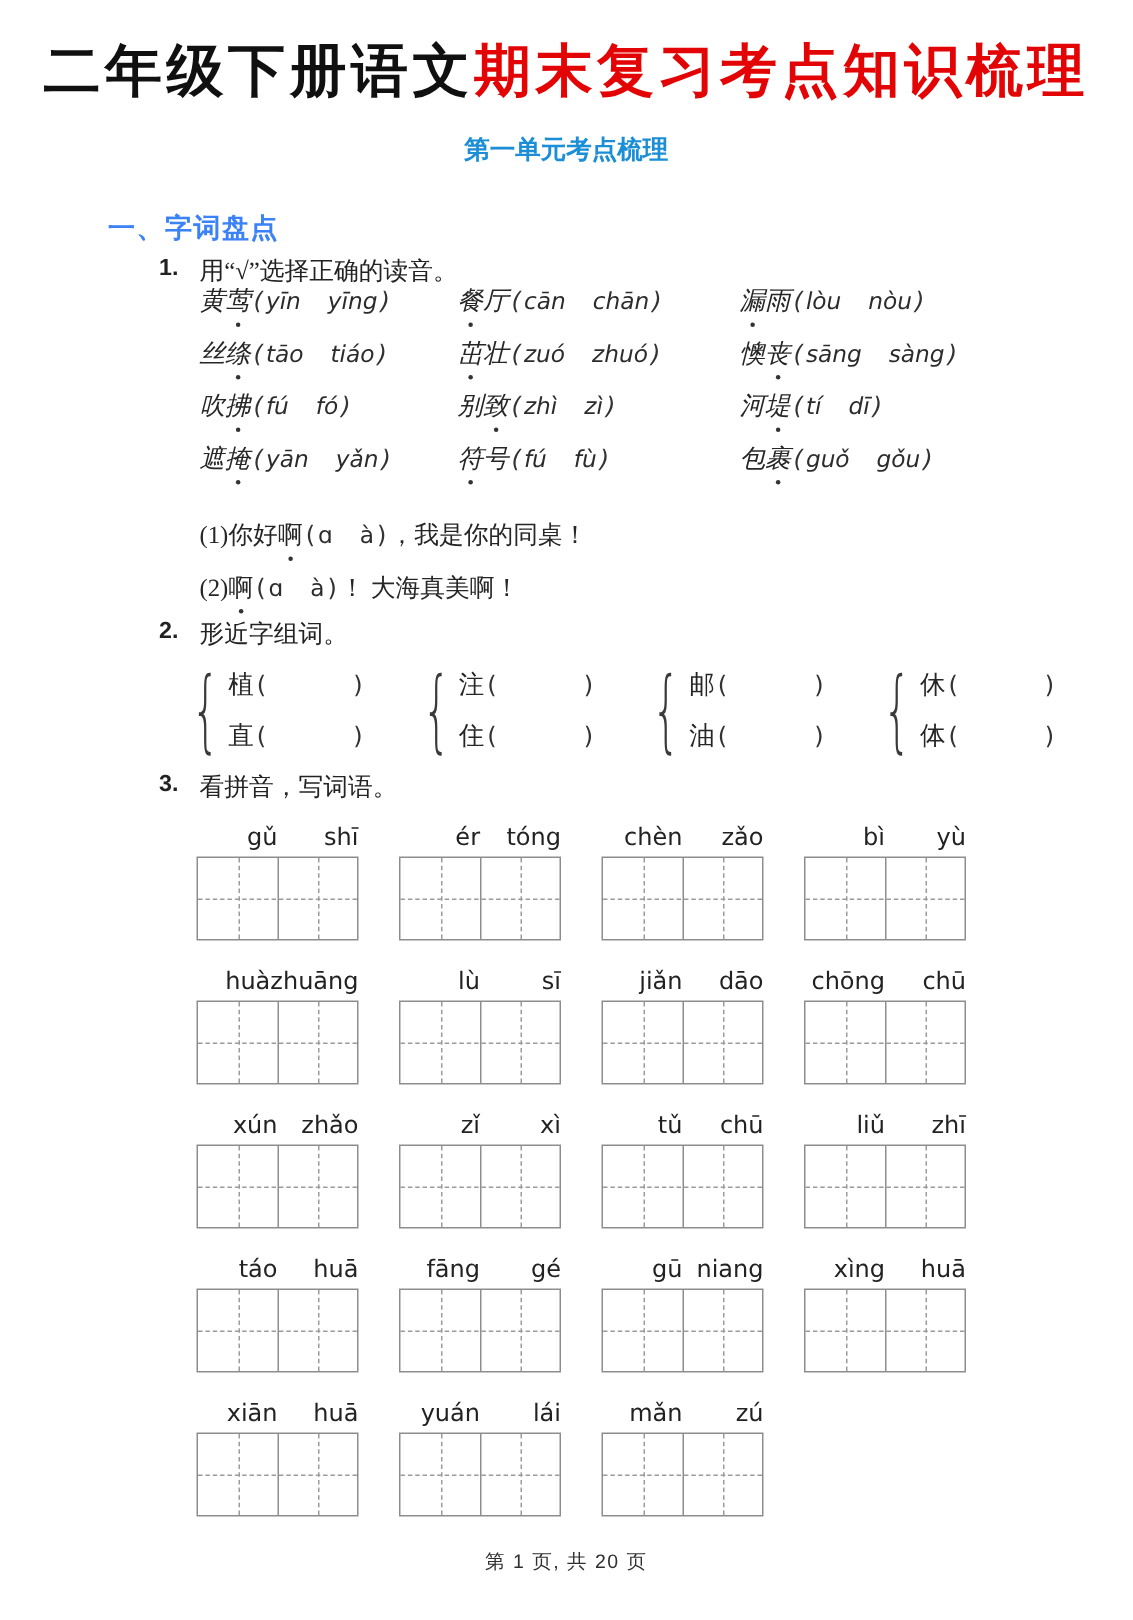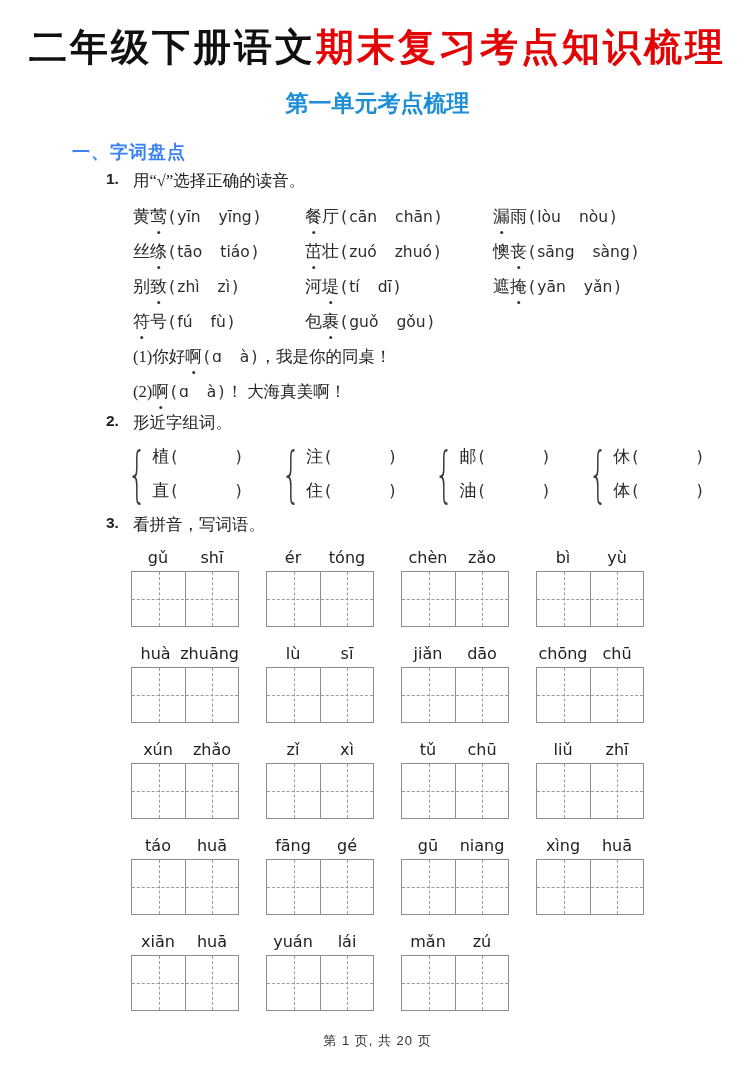--- a/index.html
+++ b/index.html
@@ -11,37 +11,37 @@
   }
   .page { position:relative; width:755px; height:804px; background:#fff; }
 
   .title {
     position:absolute; top:22px; left:0; width:100%;
     text-align:center; font-size:38px; font-weight:bold;
     letter-spacing:3px; white-space:nowrap; color:#101010;
   }
   .subtitle {
     position:absolute; top:88px; left:0; width:100%;
-    text-align:center; font-size:23px; font-weight:bold;
+    text-align:center; font-size:17px; font-weight:bold;
   }
   .sec {
     position:absolute; left:72px; top:140px;
     font-size:18px; font-weight:bold; color:#3b82f6; letter-spacing:1px;
   }
   .item { position:absolute; left:106px; display:flex; font-size:16.5px; color:#222; }
   .item .num {
     font-family:"Liberation Sans","DejaVu Sans",sans-serif;
     font-weight:bold; width:27px; font-size:15.5px;
   }
   .pos-i1 { top:170px; } .pos-i2 { top:412px; } .pos-i3 { top:514px; }
 
   .words {
-    position:absolute; left:133px; top:206px;
+    position:absolute; left:133px; top:190px;
     display:grid; grid-template-columns:172px 188px auto;
-    row-gap:13px; font-size:17px;
+    row-gap:13px; font-size:17px;font-style:italic;
   }
   .we { white-space:nowrap; line-height:22px; }
   .ch { position:relative; display:inline-block; }
   .ch.dotted::after {
     content:""; position:absolute; left:50%; bottom:-6px;
     width:3.5px; height:3.5px; border-radius:50%; background:#333;
     transform:translateX(-50%);
   }
   .par { font-family:"DejaVu Sans",sans-serif; font-size:16px; padding:0 2px; color:#333; }
   .py  { font-family:"DejaVu Sans",sans-serif; font-size:15.5px; color:#2c2c2c; }
@@ -58,21 +58,21 @@
   }
   .pcol  { display:flex; flex-direction:column; justify-content:space-between; height:64px; }
   .pline { font-size:17px; line-height:30px; white-space:nowrap; }
   .blank { display:inline-block; width:54px; }
 
   .grid { position:absolute; left:131px; top:548px; }
   .grow { display:flex; gap:27px; margin-bottom:17px; }
   .group { width:108px; }
   .pyrow { display:flex; margin-bottom:2px; height:21px; }
   .gpy {
-    flex:1; text-align:center;
+    flex:1; text-align:right;
     font-family:"DejaVu Sans",sans-serif; font-size:16px; color:#222;
     white-space:nowrap;
   }
   .tzg { position:relative; width:108px; height:56px; border:1.5px solid #8d8d8d; background:#fff; }
   .tzg i { position:absolute; display:block; font-style:normal; }
   .l-vs { left:50%; top:0; bottom:0; border-left:1.4px solid #8d8d8d; }
   .l-v1 { left:25%; top:0; bottom:0; border-left:1px dashed #9b9b9b; }
   .l-v2 { left:75%; top:0; bottom:0; border-left:1px dashed #9b9b9b; }
   .l-h  { top:50%; left:0; right:0; border-top:1px dashed #9b9b9b; }
 
@@ -100,20 +100,21 @@
     <span class="prompt">用“√”选择正确的读音。</span>
   </div>
 
   <div class="words">
       <div class="we"><span class="ch">黄</span><span class="ch dotted">莺</span><span class="par">(</span><span class="py">yīn</span><span class="py">yīng</span><span class="par">)</span></div>
       <div class="we"><span class="ch dotted">餐</span><span class="ch">厅</span><span class="par">(</span><span class="py">cān</span><span class="py">chān</span><span class="par">)</span></div>
       <div class="we"><span class="ch dotted">漏</span><span class="ch">雨</span><span class="par">(</span><span class="py">lòu</span><span class="py">nòu</span><span class="par">)</span></div>
       <div class="we"><span class="ch">丝</span><span class="ch dotted">绦</span><span class="par">(</span><span class="py">tāo</span><span class="py">tiáo</span><span class="par">)</span></div>
       <div class="we"><span class="ch dotted">茁</span><span class="ch">壮</span><span class="par">(</span><span class="py">zuó</span><span class="py">zhuó</span><span class="par">)</span></div>
       <div class="we"><span class="ch">懊</span><span class="ch dotted">丧</span><span class="par">(</span><span class="py">sāng</span><span class="py">sàng</span><span class="par">)</span></div>
+      <div class="we"><span class="ch">吹</span><span class="ch dotted">拂</span><span class="par">(</span><span class="py">fú</span><span class="py">fó</span><span class="par">)</span></div>
       <div class="we"><span class="ch">别</span><span class="ch dotted">致</span><span class="par">(</span><span class="py">zhì</span><span class="py">zì</span><span class="par">)</span></div>
       <div class="we"><span class="ch">河</span><span class="ch dotted">堤</span><span class="par">(</span><span class="py">tí</span><span class="py">dī</span><span class="par">)</span></div>
       <div class="we"><span class="ch">遮</span><span class="ch dotted">掩</span><span class="par">(</span><span class="py">yān</span><span class="py">yǎn</span><span class="par">)</span></div>
       <div class="we"><span class="ch dotted">符</span><span class="ch">号</span><span class="par">(</span><span class="py">fú</span><span class="py">fù</span><span class="par">)</span></div>
       <div class="we"><span class="ch">包</span><span class="ch dotted">裹</span><span class="par">(</span><span class="py">guǒ</span><span class="py">gǒu</span><span class="par">)</span></div>
     </div>
 
   <div class="sents">
       <div class="sent"><span class="cn">(1)你好</span><span class="ch dotted">啊</span><span class="par">(</span><span class="py">ɑ</span><span class="py">à</span><span class="par">)</span><span class="cn">，我是你的同桌！</span></div>
       <div class="sent"><span class="cn">(2)</span><span class="ch dotted">啊</span><span class="par">(</span><span class="py">ɑ</span><span class="py">à</span><span class="par">)</span><span class="cn">！ 大海真美啊！</span></div>

